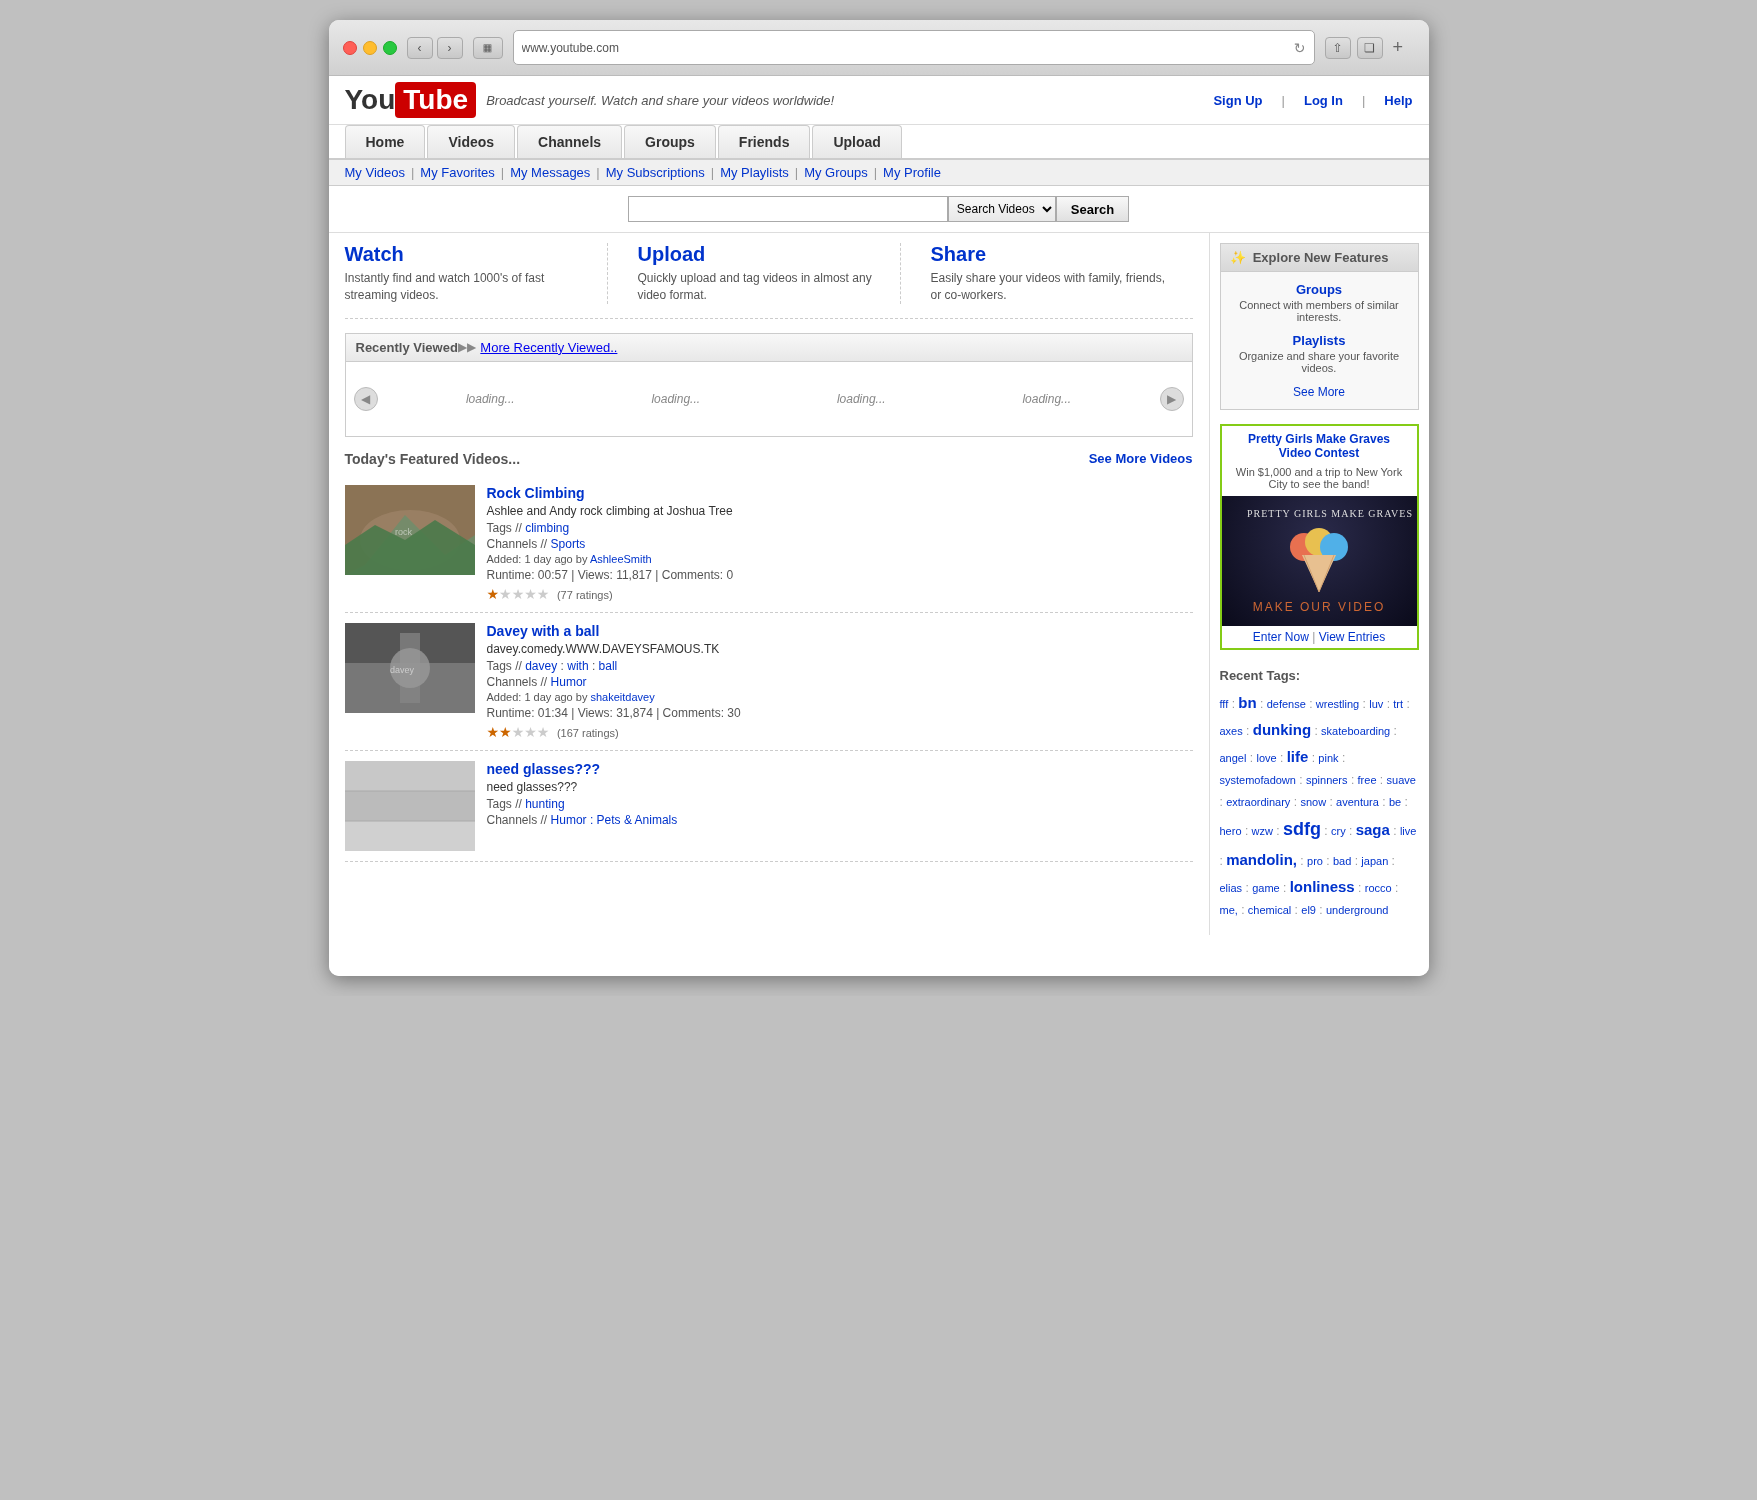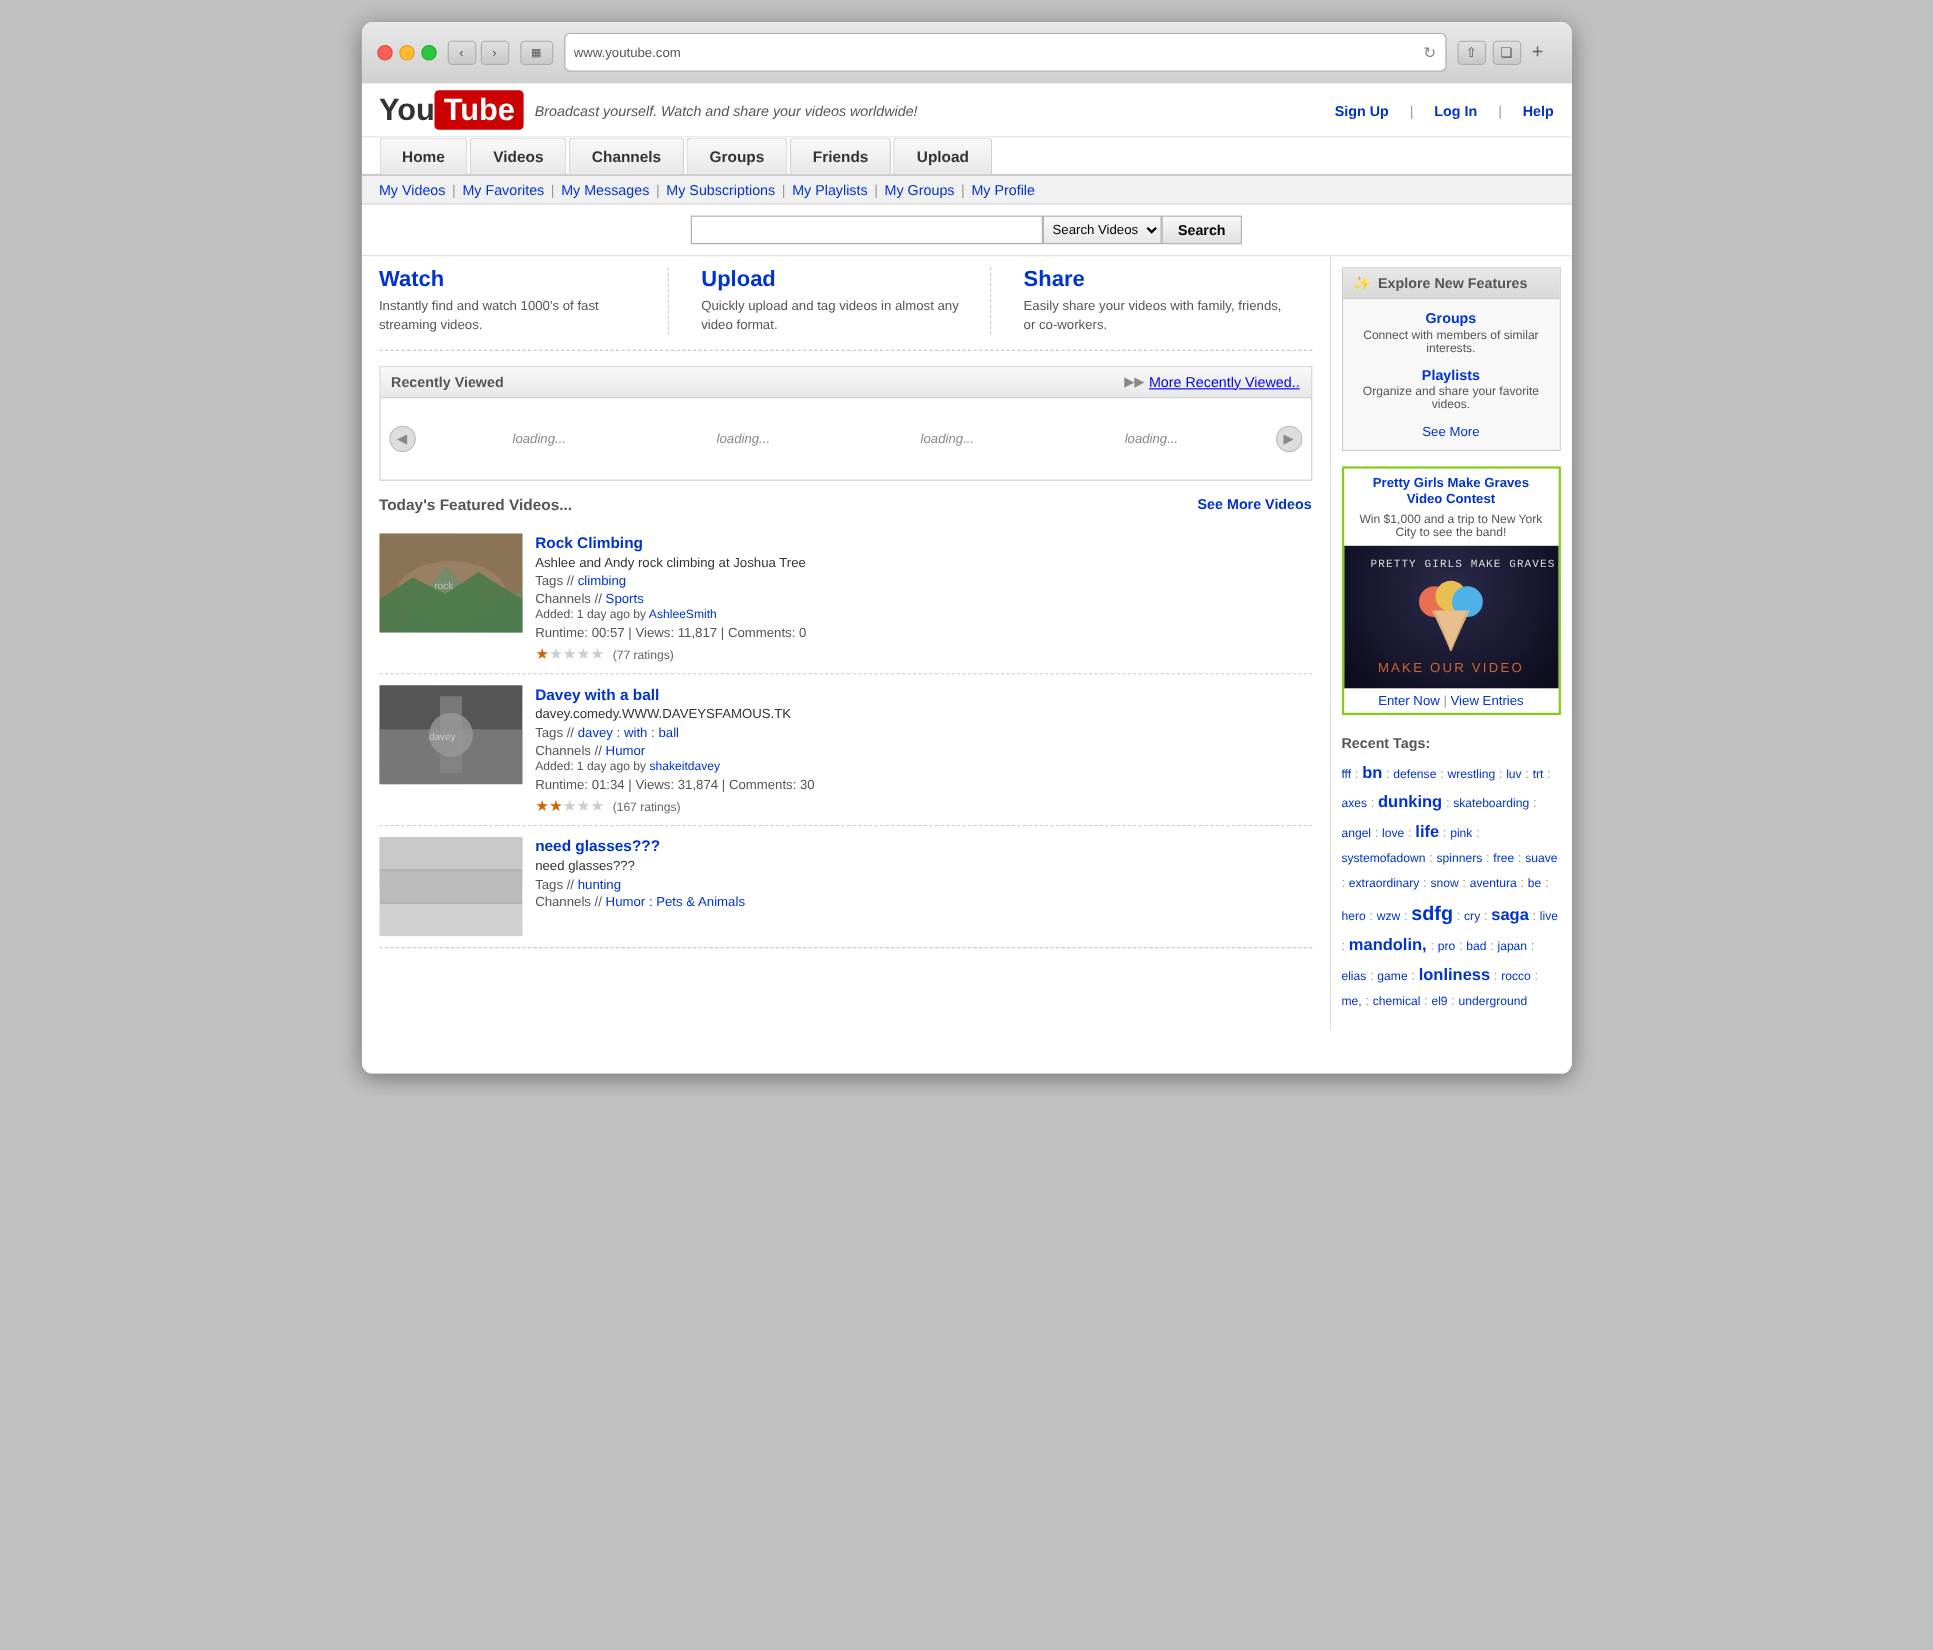--- a/index.html
+++ b/index.html
@@ -257,21 +257,21 @@
     .recently-viewed {
       border: 1px solid #ccc;
       margin-bottom: 14px;
       background: white;
     }
 
     .rv-header {
       background: linear-gradient(to bottom, #f8f8f8, #e8e8e8);
       padding: 6px 10px;
       display: flex;
-      justify-content: space-between;
+      justify-content: flex-start;
       align-items: center;
       border-bottom: 1px solid #ccc;
     }
 
     .rv-header-left { font-size: 13px; font-weight: bold; color: #555; }
 
     .rv-nav { display: flex; align-items: center; gap: 4px; }
     .rv-arrow {
       width: 24px; height: 24px;
       background: #ddd;
@@ -407,21 +407,21 @@
       height: 100%;
       background: radial-gradient(circle at 50% 30%, #2a2a4a, #0a0a1a);
       display: flex;
       flex-direction: column;
       align-items: center;
       justify-content: center;
       gap: 4px;
     }
 
     .pgmg-text {
-      font-family: Liberation Mono, monospace;
+      font-family: Liberation Serif, serif;
       font-size: 10px;
       color: #ddd;
       letter-spacing: 1px;
       text-transform: uppercase;
       margin-left: 22px;
     }
 
     .ice-cream-svg { margin: 4px 0; }
 
     .mov-text {

